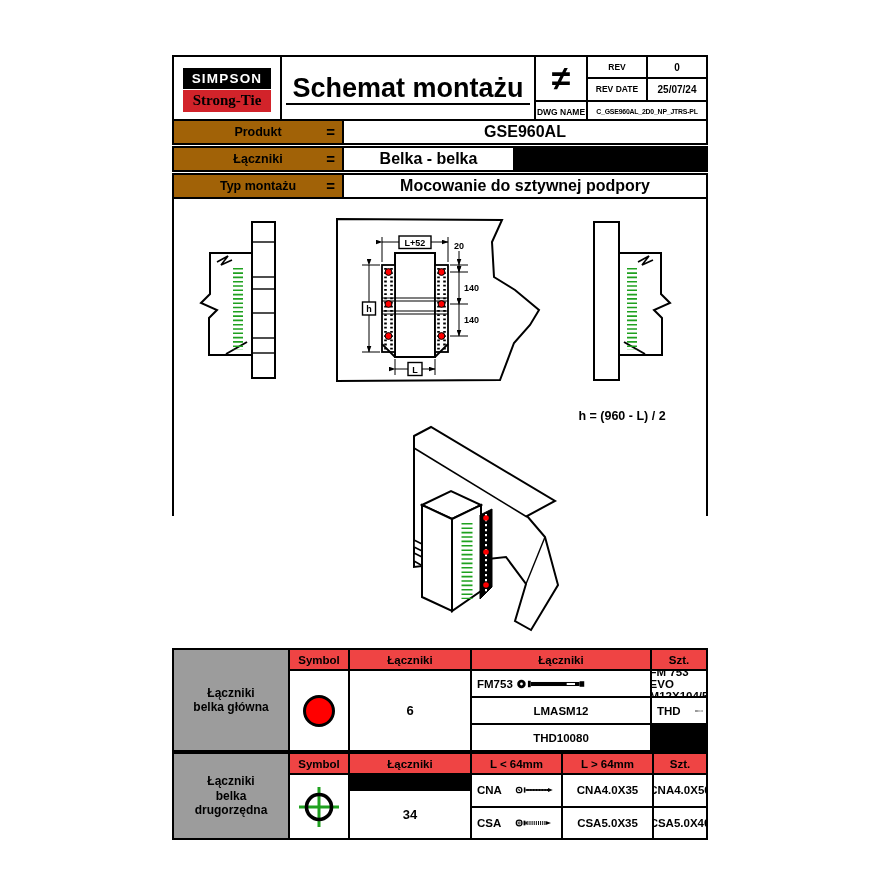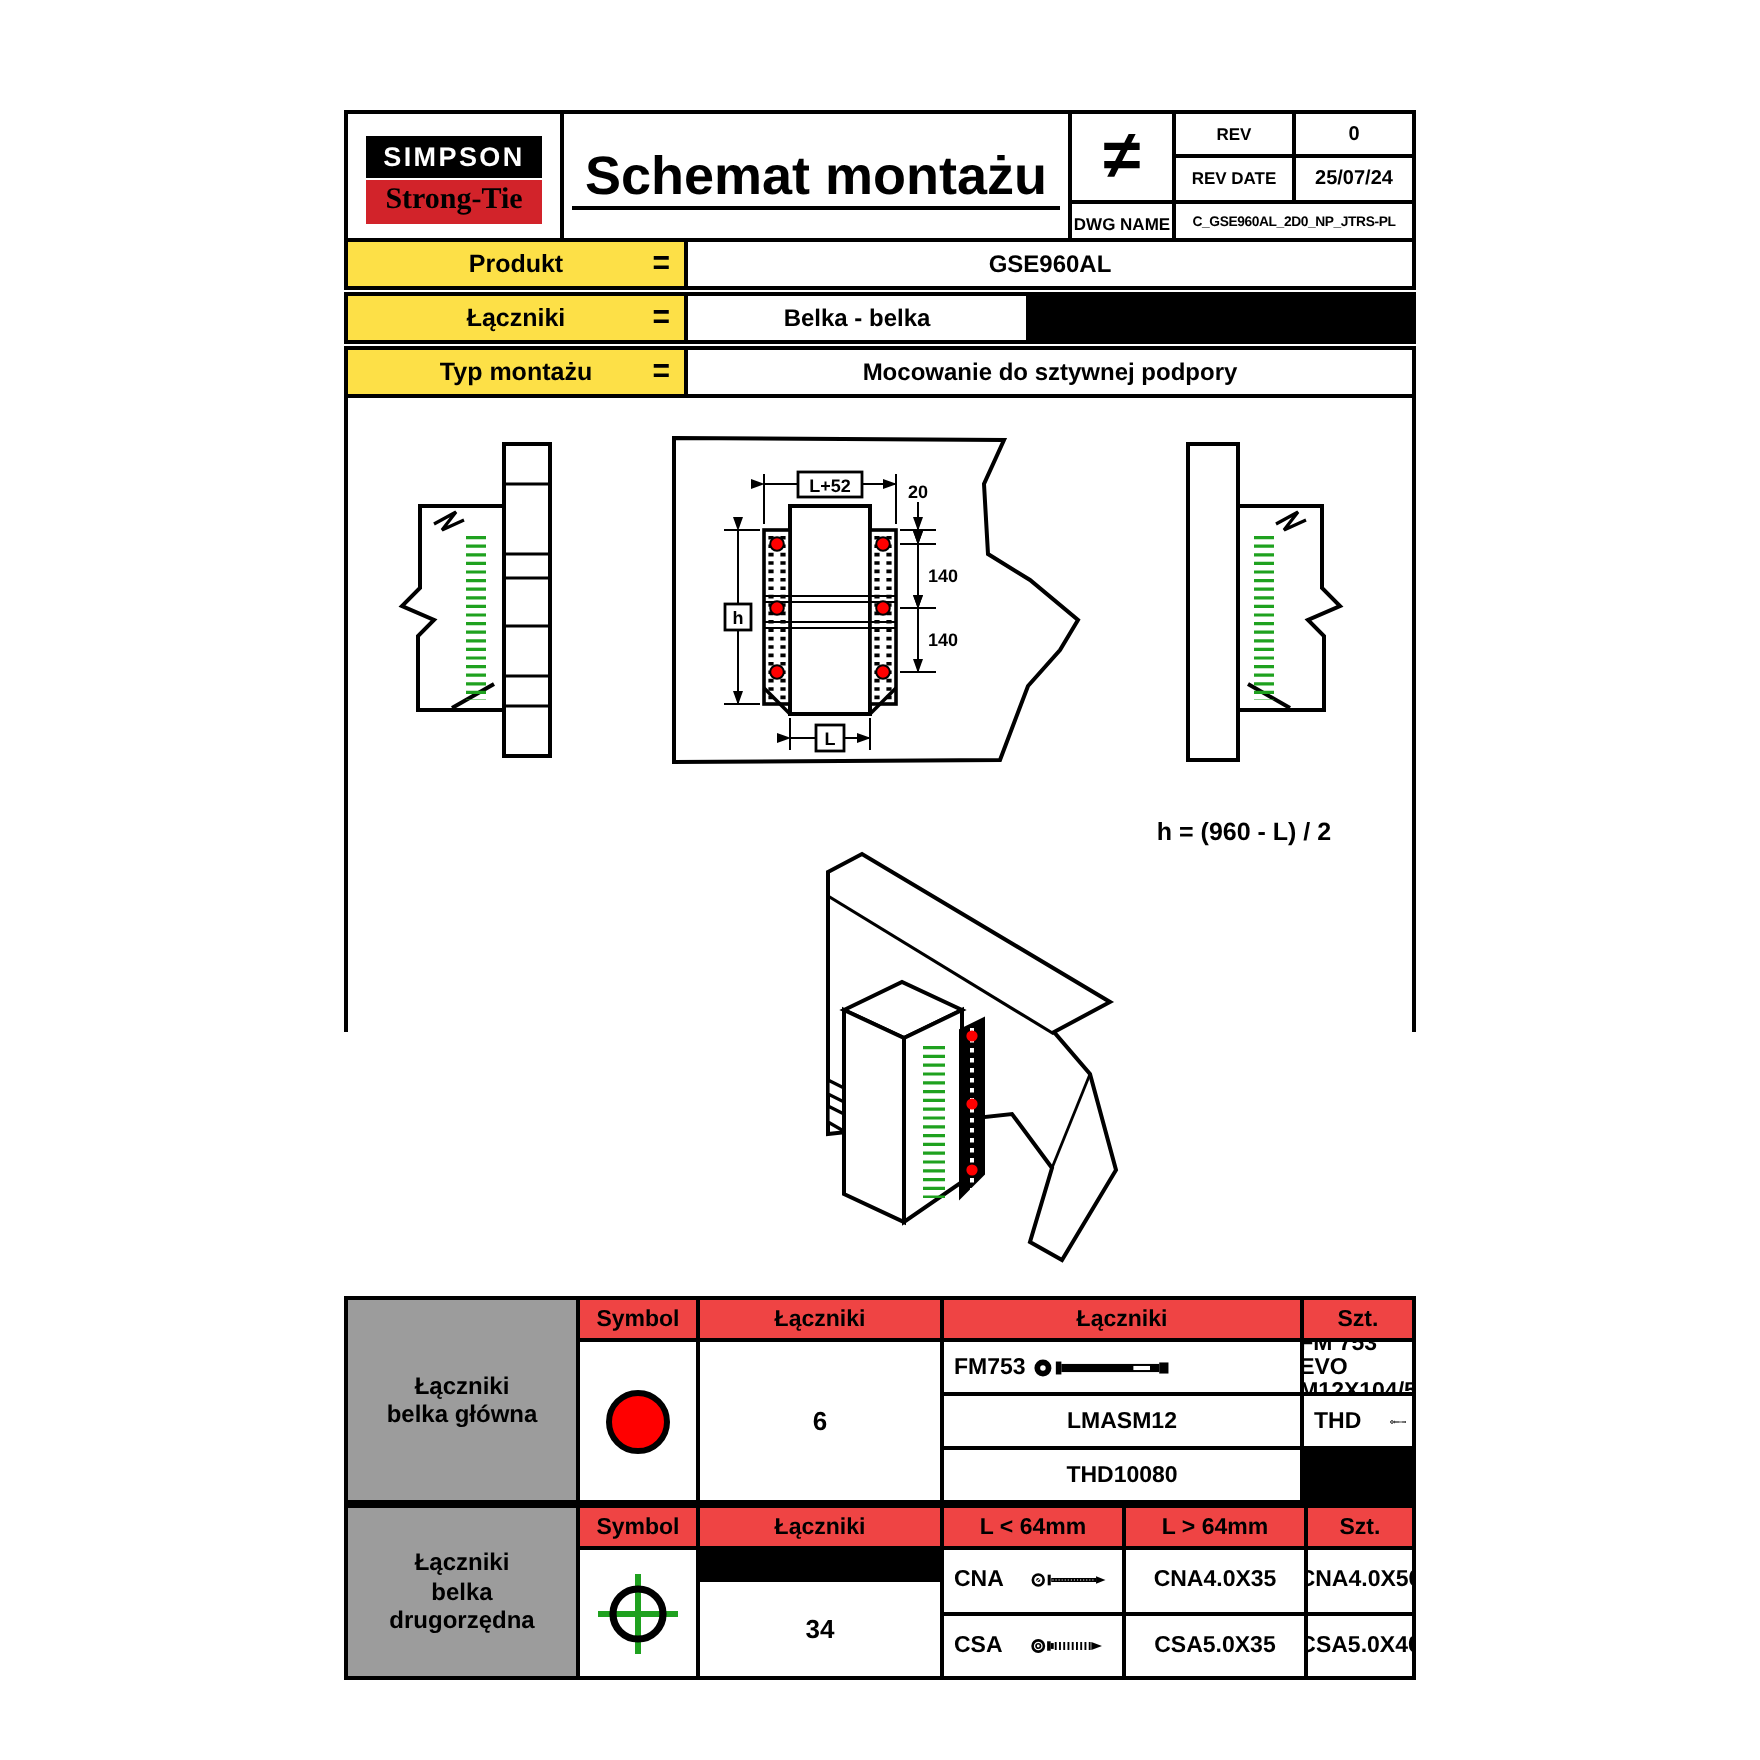--- a/index.html
+++ b/index.html
@@ -26,24 +26,24 @@
   #doc-title{font-size:27px;font-weight:bold;border-bottom:2.5px solid #000;padding:0 6px 1px 6px;line-height:1.05;}
   #rev-table{display:grid;grid-template-columns:50px 58px 1fr;grid-template-rows:1fr 1fr 1fr;gap:2px;background:#000;}
   #rev-table .c{font-weight:bold;}
   #neq-cell{grid-row:1/3;font-size:34px;font-weight:bold;line-height:0;}
   .rev-lbl{font-size:8.5px;}
   .rev-val{font-size:10px;}
   #dwg-val{font-size:6.9px;letter-spacing:-0.2px;}
 
   
   .info-row{position:absolute;left:0;width:536px;height:26px;grid-template-rows:1fr;}
-  .info-row .labelcell{position:relative;background:#fde047;display:flex;align-items:center;justify-content:center;}
+  .info-row .labelcell{position:relative;background:#a16207;display:flex;align-items:center;justify-content:center;}
   .info-row .lbl{font-weight:bold;font-size:12.5px;}
   .info-row .eq{position:absolute;right:7px;top:50%;transform:translateY(-52%) scaleY(1.15);font-weight:900;font-size:15px;}
-  .info-row .val{font-weight:bold;font-size:12px;}
+  .info-row .val{font-weight:bold;font-size:16px;}
   #info-row-0{top:64px;grid-template-columns:168px 1fr;}
   #info-row-1{top:91px;grid-template-columns:168px 169px 1fr;}
   #info-row-2{top:118px;grid-template-columns:168px 1fr;}
 
   
   #drawing-area{position:absolute;left:0;top:144px;width:536px;height:317px;
     border-left:2px solid #000;border-right:2px solid #000;box-sizing:border-box;background:#fff;}
   #drawing-svg text{font-family:"Liberation Sans","DejaVu Sans",sans-serif;font-weight:bold;fill:#000;}
 
   

